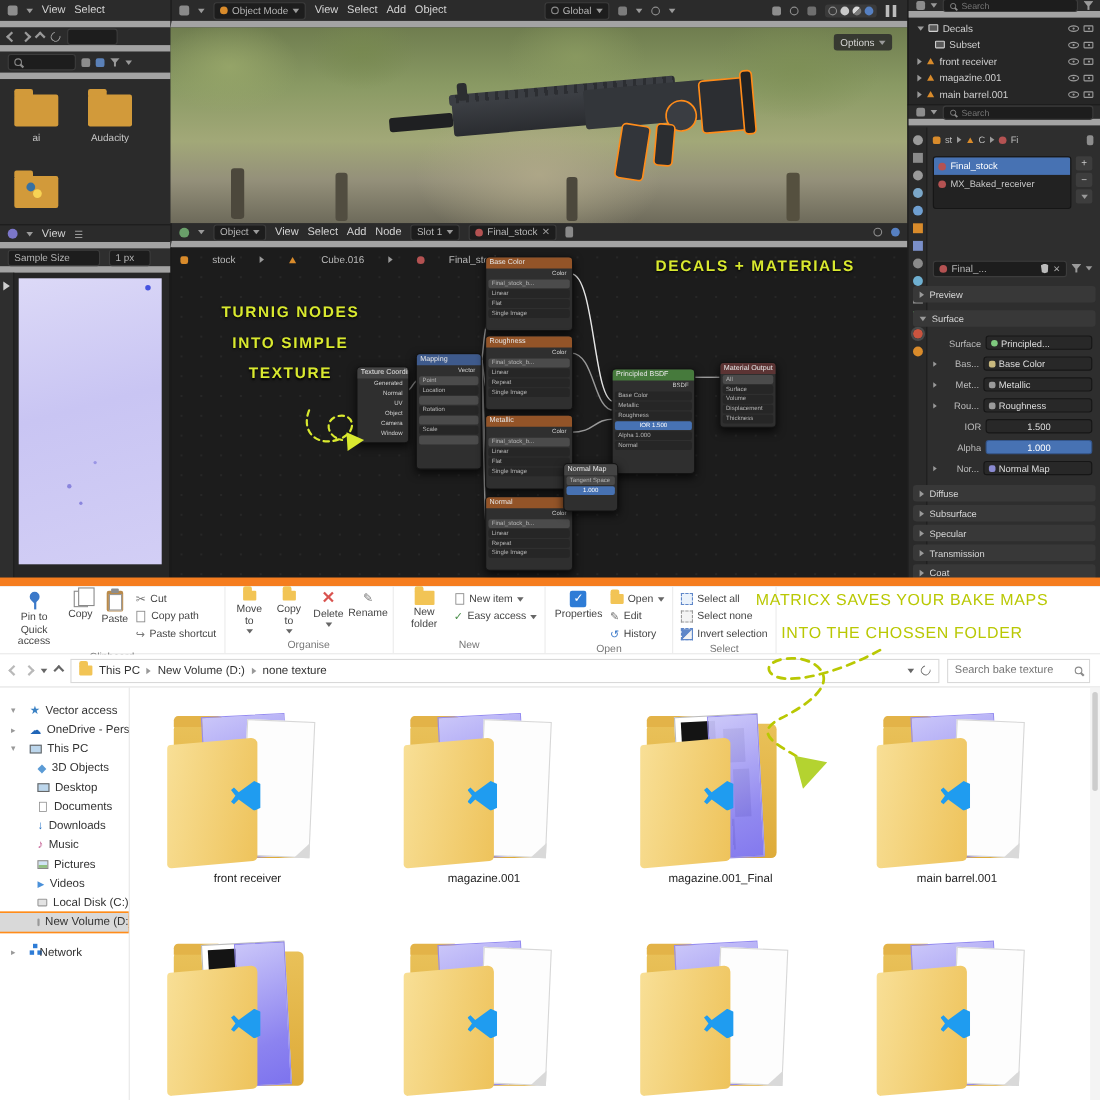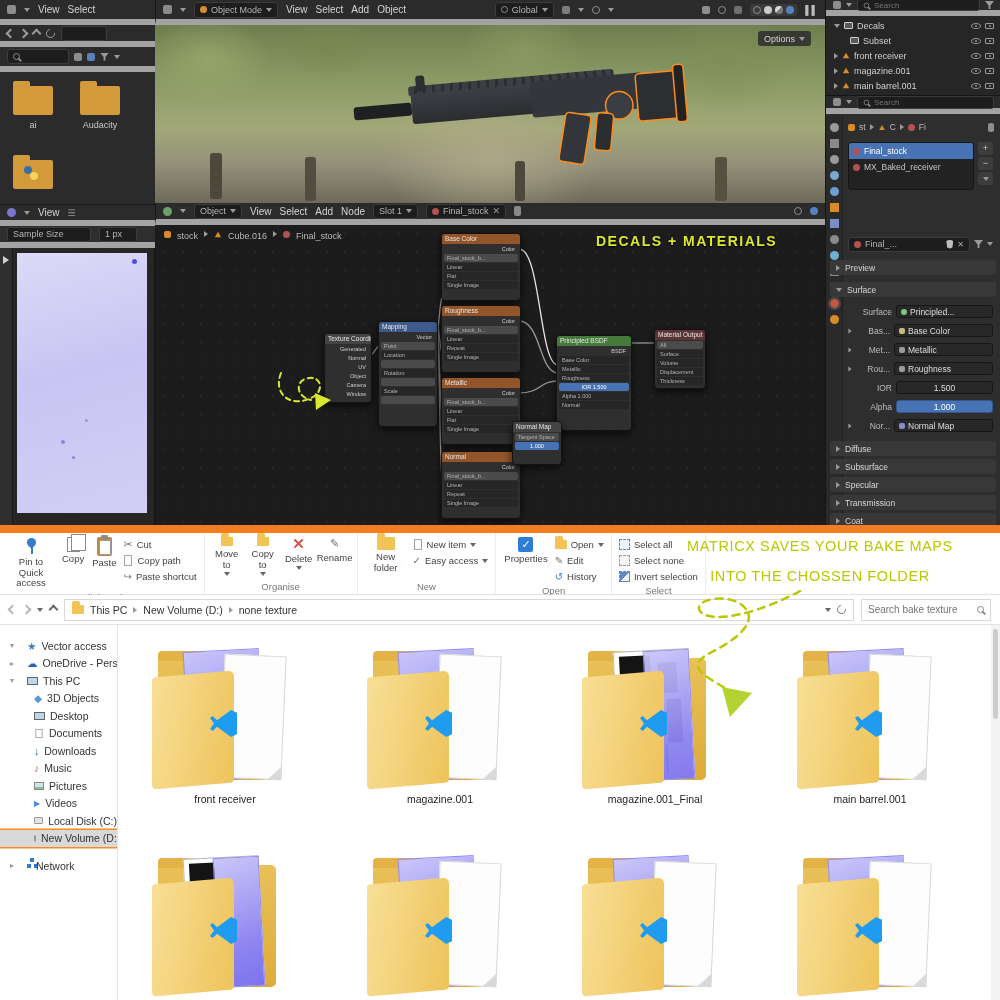--- a/index.html
+++ b/index.html
@@ -264,31 +264,36 @@
           <span style="color:#9a9a9a">✕</span>
         </span>
     <span class="sq" style="width:7px;height:10px;background:#8a8a8a"></span>
     <span style="flex:1"></span>
     <span class="ocir" style="width:8px;height:8px"></span>
     <span class="cir" style="width:8px;height:8px;background:#5680c2"></span>
   </div>
 
   <div class="abs" style="left:155px;top:225px;width:670px;height:300px;background:#1c1c1c;background-image:radial-gradient(#272727 1px,transparent 1px);background-size:18px 18px;overflow:hidden;border-left:1px solid #191919">
 
-    <div class="abs" style="left:8px;top:6px;display:flex;gap:6px;font-size:9px;color:#b9b9b9">
+    <div class="abs" style="left:8px;top:6px;display:flex;align-items:center;gap:22px;font-size:9px;color:#b9b9b9">
       <span class="sq" style="width:7px;height:7px;background:#d98b2b"></span>
       <span>stock</span>
           <span class="trir"></span>
       <span class="meshic" style="transform:scale(.8)"></span>
       <span>Cube.016</span>
           <span class="trir"></span>
       <span class="cir" style="width:7px;height:7px;background:#b45252"></span>
       <span>Final_stock</span>
     </div>
 
+    <div class="abs note" style="left:18px;top:50px;width:180px;text-align:center">
+      <div>TURNIG NODES</div>
+      <div style="margin-top:12px">INTO SIMPLE</div>
+      <div style="margin-top:12px">TEXTURE</div>
+    </div>
     <div class="abs note" style="left:440px;top:8px">DECALS + MATERIALS</div>
     <svg class="doodle" style="left:115px;top:142px" width="90" height="60" viewBox="0 0 90 60">
       <path d="M10 6 C 2 26, 18 40, 38 32 C 56 25, 50 6, 34 12 C 24 16, 26 30, 40 33" fill="none" stroke="#d9e92f" stroke-width="2" stroke-dasharray="5 4" stroke-linecap="round"></path>
       <polygon points="44,26 60,33 45,43" fill="#d9e92f"></polygon>
     </svg>
 
     <svg class="abs" style="left:0;top:0;z-index:2" width="670" height="300">
       <g fill="none" stroke="#9a9a9a" stroke-width="1.3">
         <path d="M214 130 C 219 130, 219 120, 226 120"></path>
         <path d="M282 102 C 284 90, 284 70, 289 62"></path>

